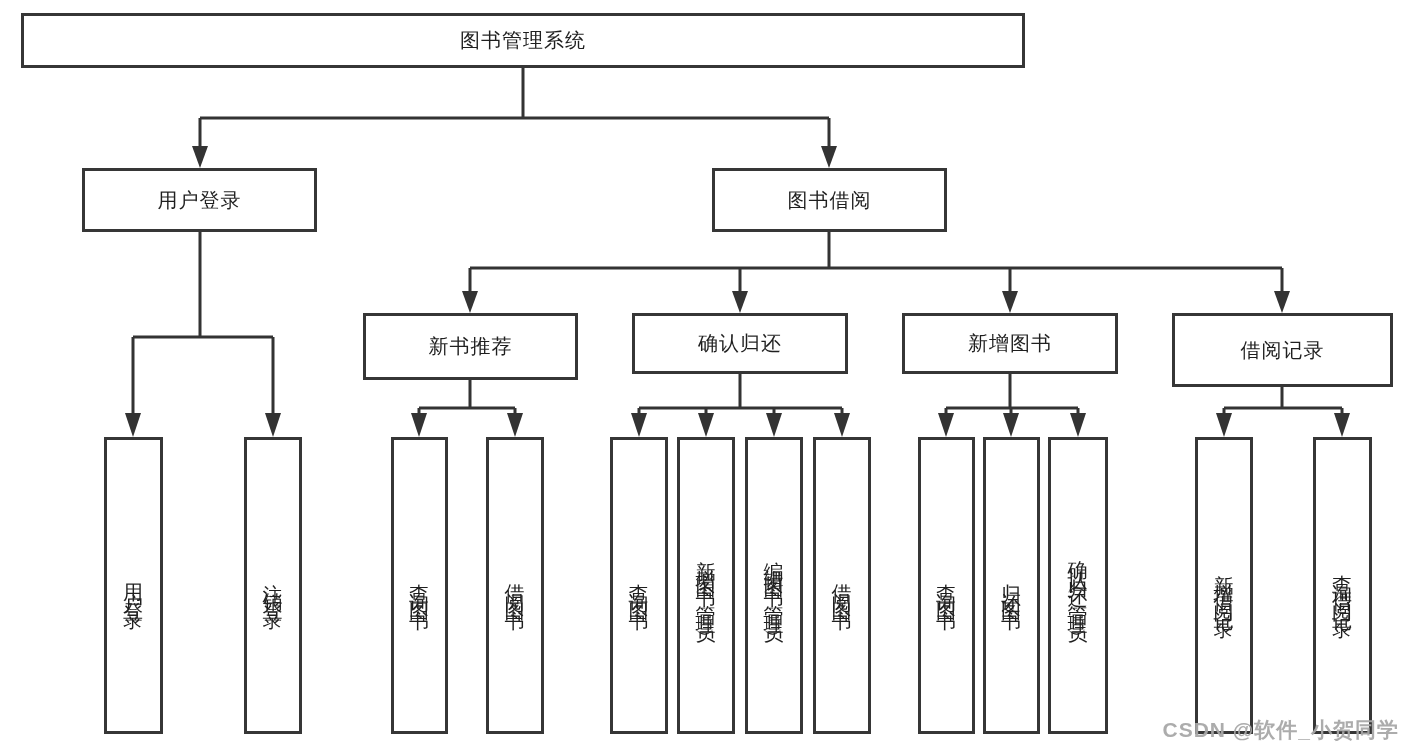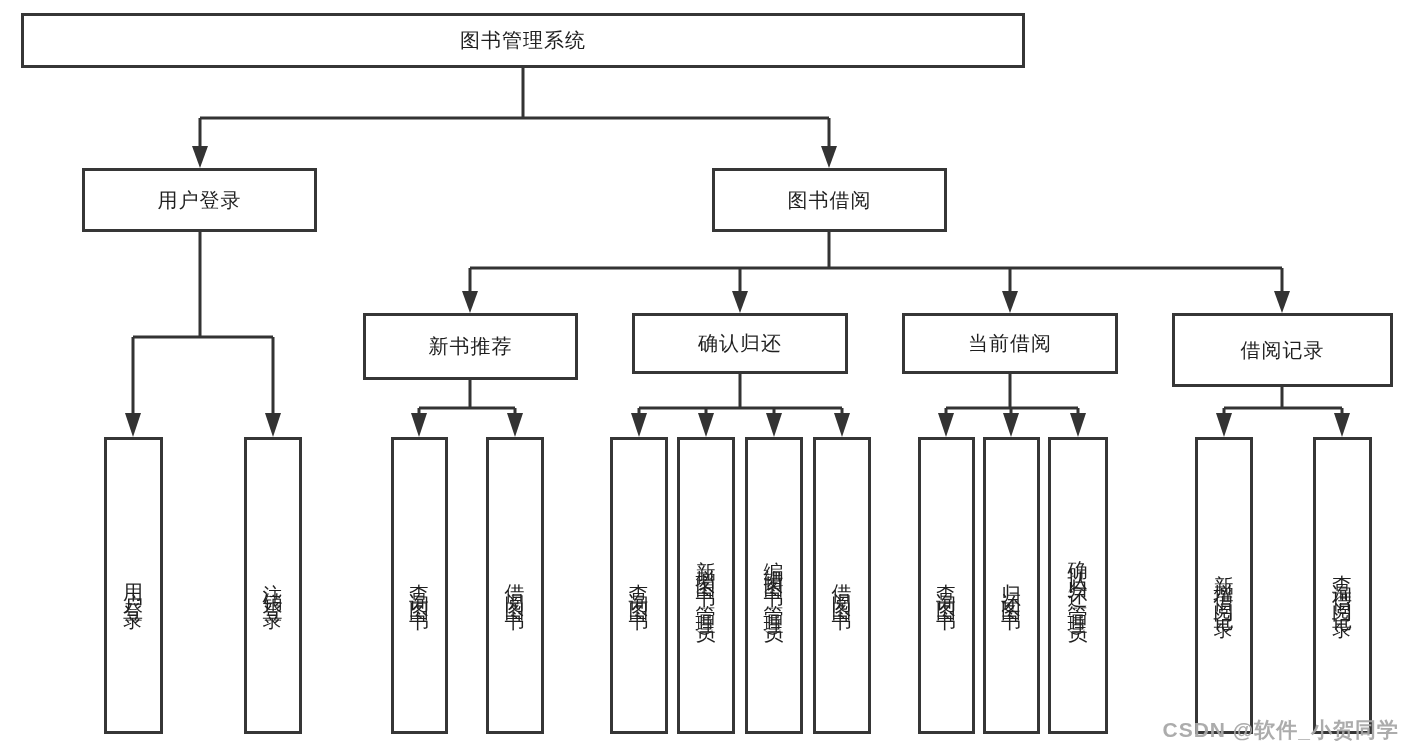--- a/index.html
+++ b/index.html
@@ -99,21 +99,21 @@
     <span>图书借阅</span>
   </div>
 
   <div class="box hbox" style="left:363px;top:313px;width:215px;height:67px">
     <span>新书推荐</span>
   </div>
   <div class="box hbox" style="left:632px;top:313px;width:216px;height:61px">
     <span>确认归还</span>
   </div>
   <div class="box hbox" style="left:902px;top:313px;width:216px;height:61px">
-    <span>当前借阅</span>
+    <span>新增图书</span>
   </div>
   <div class="box hbox" style="left:1172px;top:313px;width:221px;height:74px">
     <span>借阅记录</span>
   </div>
 
   <div class="box vbox" style="left:104px;top:437px;width:59px;height:297px">
     <span>用户登录</span>
   </div>
   <div class="box vbox" style="left:244px;top:437px;width:58px;height:297px">
     <span>注销登录</span>

